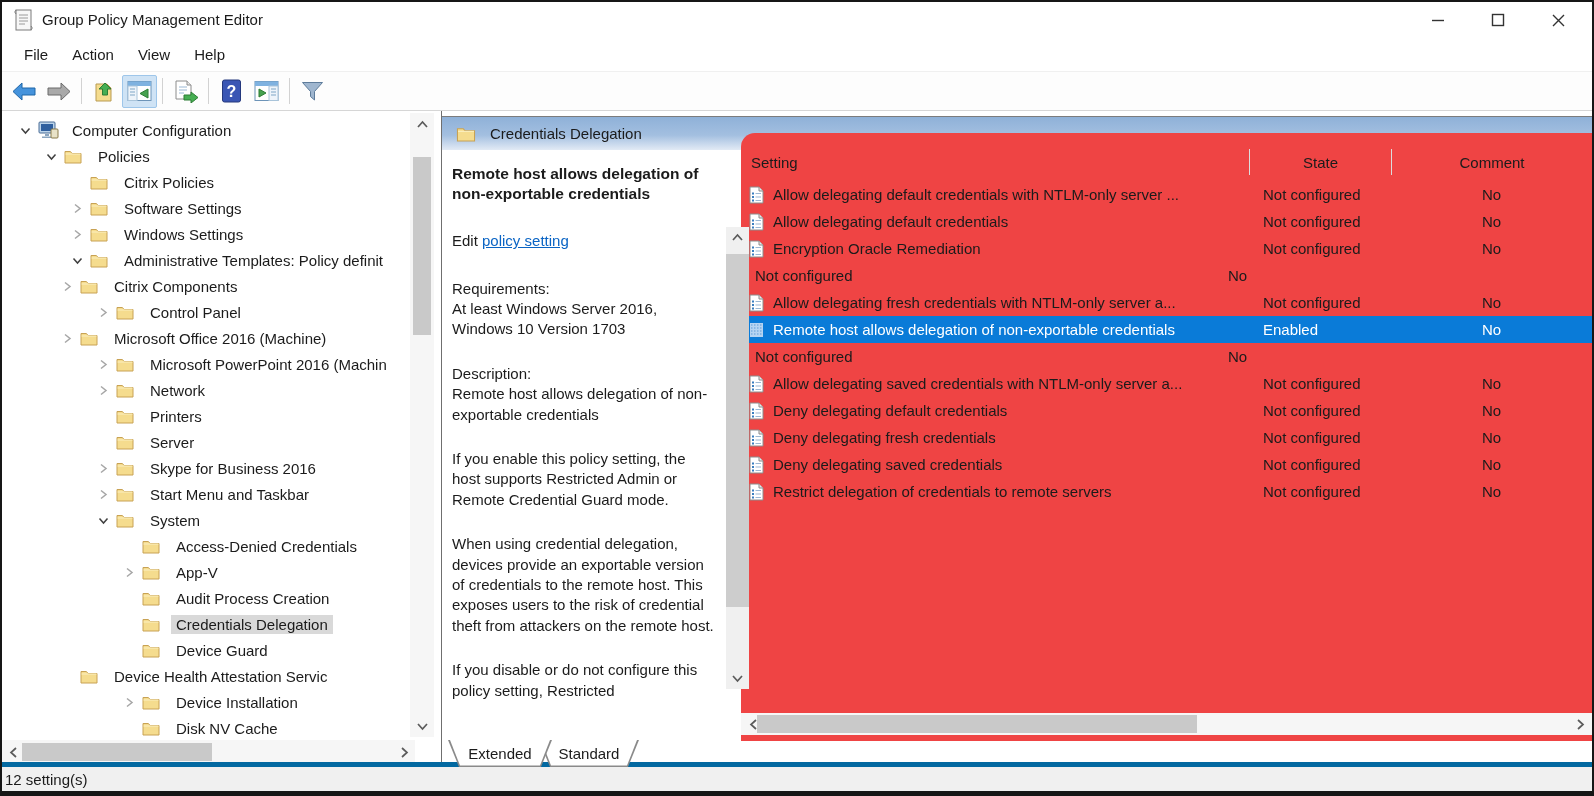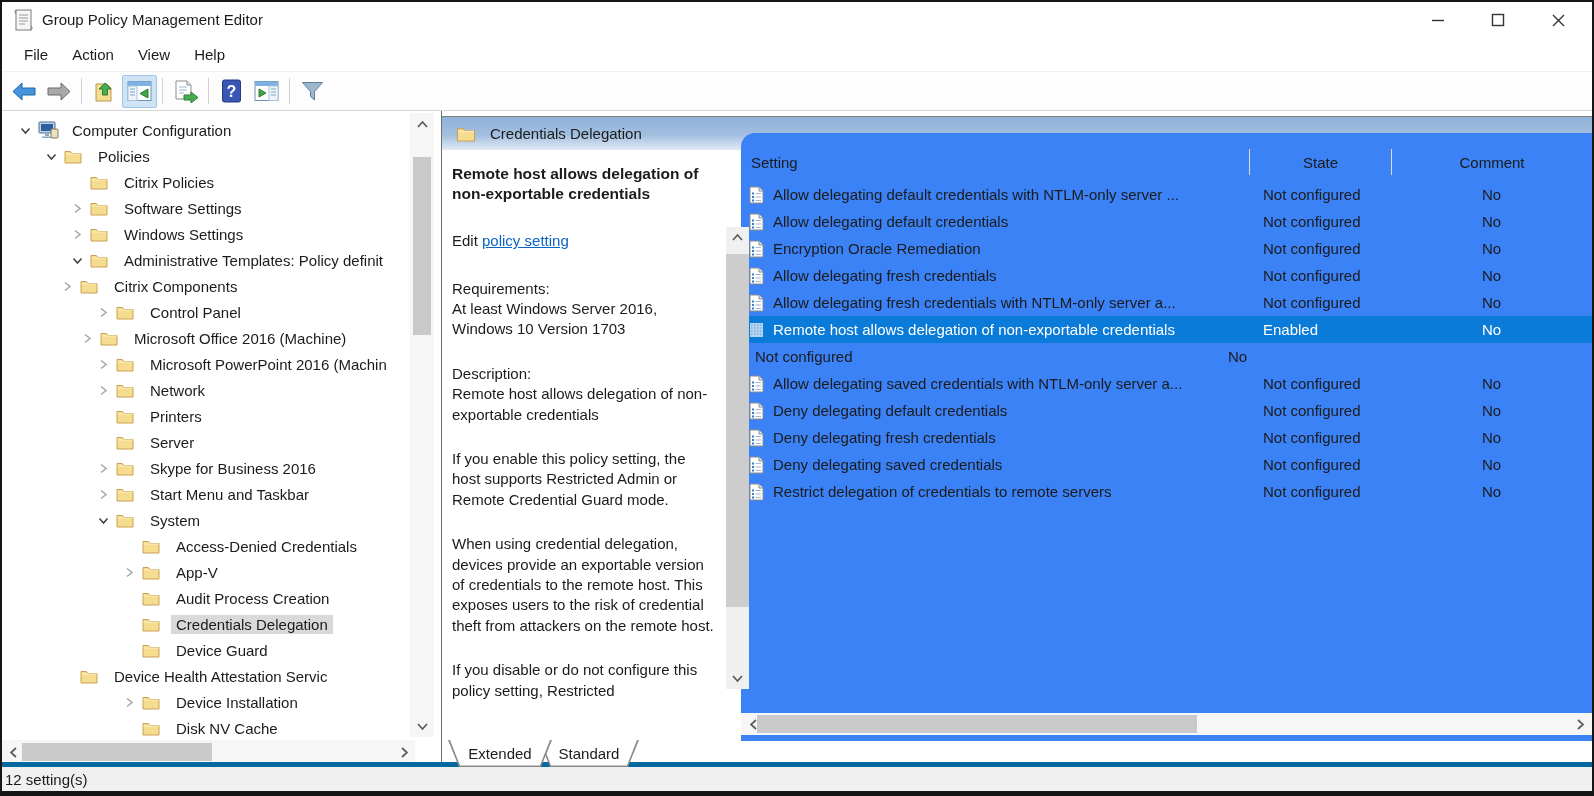--- a/index.html
+++ b/index.html
@@ -66,21 +66,21 @@
   .edit-line{margin:0 0 27px;}
   .link{color:var(--link-blue,#0a64c4);text-decoration:underline;}
   .blk{margin:0 0 24px;width:262px;}
 
   .ext-scroll{position:absolute;left:284px;width:23px;top:116px;height:462px;z-index:3;background:#f0f0f0;}
   .ext-scroll .up{top:0;left:0;width:23px;height:21px;}
   .ext-scroll .down{bottom:0;left:0;width:23px;height:21px;}
   .ext-scroll .sb-thumb{left:0;right:0;top:27px;height:353px;background:#cdcdcd;}
 
   
-  .list-panel{position:absolute;top:22px;left:299px;right:0;bottom:26px;background:#3b82f6;
+  .list-panel{position:absolute;top:22px;left:299px;right:0;bottom:26px;background:#ef4444;
     border-radius:14px 0 0 0;z-index:2;}
   .list-header{position:absolute;top:12px;left:0;right:0;height:34px;display:flex;font-size:15px;align-items:center;}
   .colh{box-sizing:border-box;height:26px;display:flex;align-items:center;}
   .colh.set{width:508px;padding-left:10px;}
   .colh.state{width:142px;justify-content:center;border-left:1px solid #dcdcdc;}
   .colh.com{flex:1;justify-content:center;border-left:1px solid #dcdcdc;}
   .list-rows{position:absolute;top:48px;left:0;right:0;}
   .list-row{height:27px;display:flex;align-items:center;font-size:15px;}
   .cell-set{width:508px;display:flex;align-items:center;gap:9px;padding-left:8px;box-sizing:border-box;
     white-space:nowrap;overflow:hidden;}
@@ -353,21 +353,21 @@
             <span class="tree-ic">
               <span class="ic">
                 <svg width="18" height="15" viewBox="0 0 18 15">
                   <path d="M1 2.5 h5.4 l1.7 2 H17 v9.5 H1 Z" fill="#f5dc8e" stroke="#c8a254"></path>
                   <path d="M1.5 5 h15" stroke="#fcf0c2"></path>
                 </svg>
               </span>
             </span>
             <span class="tree-label">Control Panel</span>
           </div>
-          <div class="tree-row" style="padding-left: 72px;">
+          <div class="tree-row" style="padding-left: 52px;">
             <span class="chev">
               <svg width="12" height="13" viewBox="0 0 12 13">
                 <path d="M4 2.5 l5 4 -5 4" fill="none" stroke="#a6a6a6" stroke-width="1.5"></path>
               </svg>
             </span>
             <span class="tree-ic">
               <span class="ic">
                 <svg width="18" height="15" viewBox="0 0 18 15">
                   <path d="M1 2.5 h5.4 l1.7 2 H17 v9.5 H1 Z" fill="#f5dc8e" stroke="#c8a254"></path>
                   <path d="M1.5 5 h15" stroke="#fcf0c2"></path>
@@ -724,35 +724,20 @@
                     <rect x="3" y="13.5" width="2" height="2" fill="#3a7ebf"></rect>
                     <rect x="6.5" y="14" width="5.5" height="1" fill="#9bb8d4"></rect>
                   </svg>
                 </span>
                 <span>Encryption Oracle Remediation</span>
               </div>
               <div class="cell-state">Not configured</div>
               <div class="cell-com">No</div>
             </div>
             <div class="list-row">
-              <div class="cell-set">
-                <span class="ic">
-                  <svg width="15" height="18" viewBox="0 0 15 18">
-                    <path d="M1 1 h9 l4 4 v12 H1 Z" fill="#fff" stroke="#8c8c8c"></path>
-                    <path d="M10 1 v4 h4" fill="#e8e8e8" stroke="#8c8c8c"></path>
-                    <rect x="3" y="6.5" width="2" height="2" fill="#3a7ebf"></rect>
-                    <rect x="6.5" y="7" width="5.5" height="1" fill="#9bb8d4"></rect>
-                    <rect x="3" y="10" width="2" height="2" fill="#3a7ebf"></rect>
-                    <rect x="6.5" y="10.5" width="5.5" height="1" fill="#9bb8d4"></rect>
-                    <rect x="3" y="13.5" width="2" height="2" fill="#3a7ebf"></rect>
-                    <rect x="6.5" y="14" width="5.5" height="1" fill="#9bb8d4"></rect>
-                  </svg>
-                </span>
-                <span>Allow delegating fresh credentials</span>
-              </div>
               <div class="cell-state">Not configured</div>
               <div class="cell-com">No</div>
             </div>
             <div class="list-row">
               <div class="cell-set">
                 <span class="ic">
                   <svg width="15" height="18" viewBox="0 0 15 18">
                     <path d="M1 1 h9 l4 4 v12 H1 Z" fill="#fff" stroke="#8c8c8c"></path>
                     <path d="M10 1 v4 h4" fill="#e8e8e8" stroke="#8c8c8c"></path>
                     <rect x="3" y="6.5" width="2" height="2" fill="#3a7ebf"></rect>

